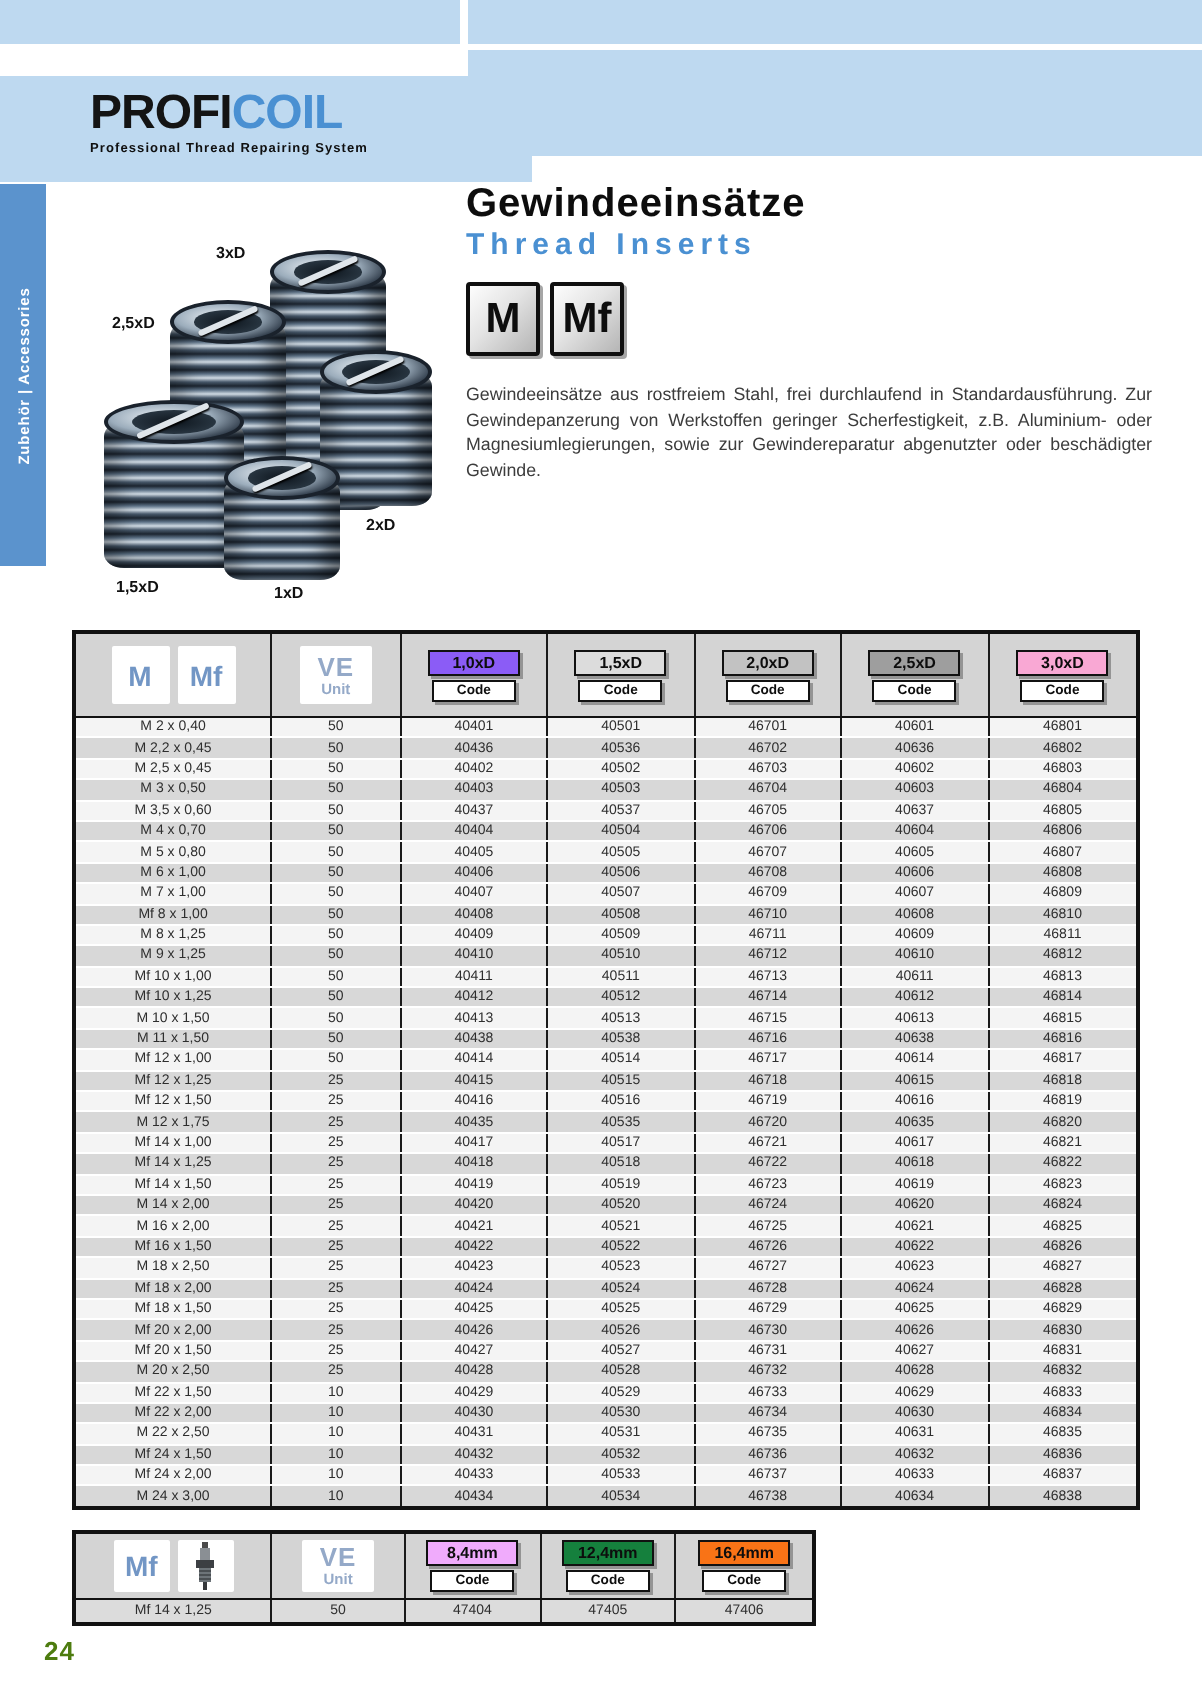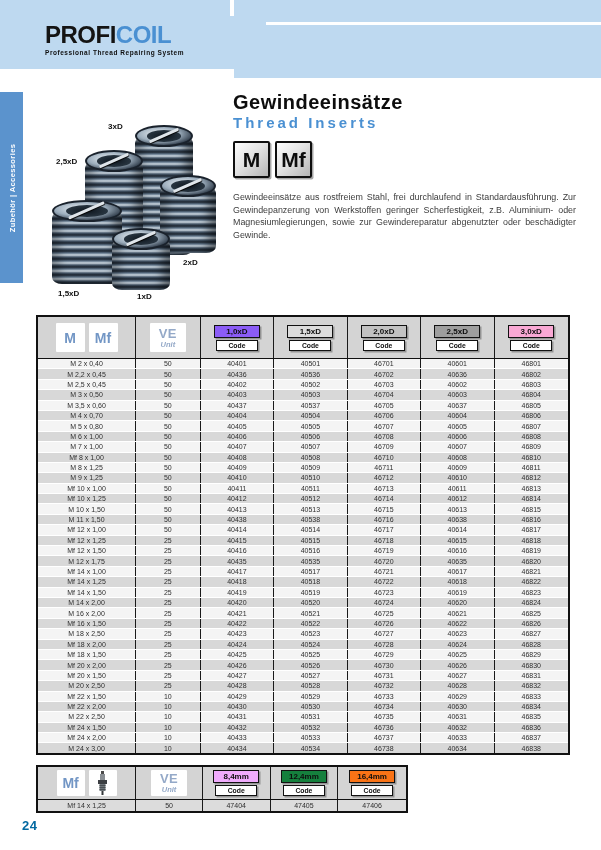--- a/index.html
+++ b/index.html
@@ -3,21 +3,21 @@
 <meta charset="utf-8">
 <style>
   * { margin:0; padding:0; box-sizing:border-box; }
   body { background:#888; font-family:"Liberation Sans", sans-serif; }
   .page { position:relative; width:601px; height:850px; background:#ffffff; overflow:hidden; margin:0 auto; }
 
   
   .banner-cell { position:absolute; background:#bed9f0; }
   #banner-r1c1 { left:0; top:0; width:230px; height:22px; }
   #banner-r1c2 { left:234px; top:0; width:367px; height:22px; }
-  #banner-r2c1 { left:0; top:16px; width:266px; height:53px;padding-left:36px; }
+  #banner-r2c1 { left:0; top:38px; width:266px; height:53px;padding-left:36px; }
   #banner-r2c2 { left:234px; top:25px; width:367px; height:53px; }
   .logo-wrap { position:absolute; left:45px; top:6px; }
   .logo-line { font-size:24px; font-weight:bold; letter-spacing:-0.5px; color:#141414; line-height:26px; white-space:nowrap; }
   .logo-line .coil-part { color:#4a90d2; }
   .logo-tagline { font-size:6.5px; font-weight:bold; letter-spacing:0.55px; color:#0f0f0f; margin-top:1px; white-space:nowrap; }
 
   
   .sidebar-tab { position:absolute; left:0; top:92px; width:23px; height:191px; background:#5b93cd; }
   .sidebar-tab span { position:absolute; left:50%; top:50%; transform:translate(-50%,-50%) rotate(-90deg); white-space:nowrap; color:#ffffff; font-weight:bold; font-size:7.5px; letter-spacing:0.4px; }
 
@@ -67,21 +67,21 @@
   .hc:last-child { border-right:none; }
   .hc.size { flex-direction:row; }
   .hc.code { flex-direction:column; gap:2px; }
   .w-size { width:18.5%; } .w-unit { width:12.2%; } .w-code { width:13.86%; }
   .bw-size { width:26.7%; } .bw-unit { width:18.1%; } .bw-code { width:18.4%; }
   .wbox { background:#ffffff; width:29px; height:29px; display:flex; align-items:center; justify-content:center;
     font-weight:bold; font-size:14px; color:#7296c5; border-radius:1px; }
   .ve-box { background:#ffffff; width:36px; height:29px; display:flex; flex-direction:column; align-items:center; justify-content:center;
     color:#94a9c8; line-height:1; border-radius:1px; }
   .ve-box .ve { font-size:13px; font-weight:bold; letter-spacing:0.5px; }
-  .ve-box .unit { font-size:7.5px; font-weight:bold; margin-top:1px;font-style:italic; }
+  .ve-box .unit { font-size:7.5px; font-weight:bold; margin-top:1px; }
   .size-box { min-width:46px; padding:1px 4px; height:13px; border:1.3px solid #111; display:flex; align-items:center; justify-content:center;
     font-size:8px; font-weight:bold; color:#0d0d0d; box-shadow:1.5px 1.5px 0 rgba(0,0,0,0.3); }
   .code-box { min-width:42px; height:11px; border:1.3px solid #111; background:#fff; display:flex; align-items:center; justify-content:center;
     font-size:6.8px; font-weight:bold; color:#0d0d0d; box-shadow:1.5px 1.5px 0 rgba(0,0,0,0.3); }
   .tbody { position:absolute; left:0; right:0; top:42px; bottom:0; display:flex; flex-direction:column; }
   .trow { flex:1; display:flex; }
   .trow:nth-child(odd) { background:#f4f4f4; }
   .trow:nth-child(even) { background:#d8d8d8; }
   .trow + .trow { border-top:0.8px solid #ffffff; }
   .c { display:flex; align-items:center; justify-content:center; font-size:7px; color:#2e2e2e; border-right:1.2px solid #1a1a1a; }
@@ -89,21 +89,21 @@
 
   
   #bottom-table { left:36px; top:765px; width:372px; height:48px; }
   #bottom-table .thead { height:33px; }
   #bottom-table .wbox { width:28px; height:26px; }
   #bottom-table .ve-box { height:26px; }
   #bottom-table .tbody { top:33px; }
   #bottom-table .trow { background:#dcdcdc; }
   .iconbox { background:#fff; width:28px; height:26px; display:flex; align-items:center; justify-content:center; border-radius:1px; }
 
-  .page-number { position:absolute; left:22px; top:818px; font-size:13px; font-weight:bold; letter-spacing:0.5px; color:#0369a1; }
+  .page-number { position:absolute; left:22px; top:818px; font-size:13px; font-weight:bold; letter-spacing:0.5px; color:#4d7c0f; }
 </style>
 </head>
 <body>
 
 <div class="page">
 
   <div>
     <div class="banner-cell" id="banner-r1c1"></div>
     <div class="banner-cell" id="banner-r1c2"></div>
     <div class="banner-cell" id="banner-r2c1">

